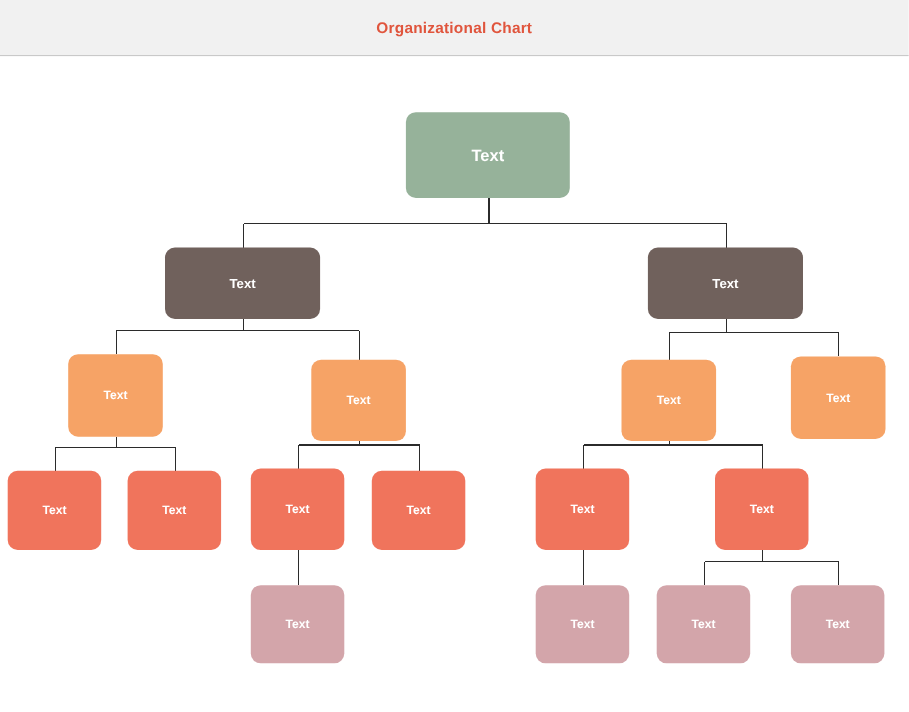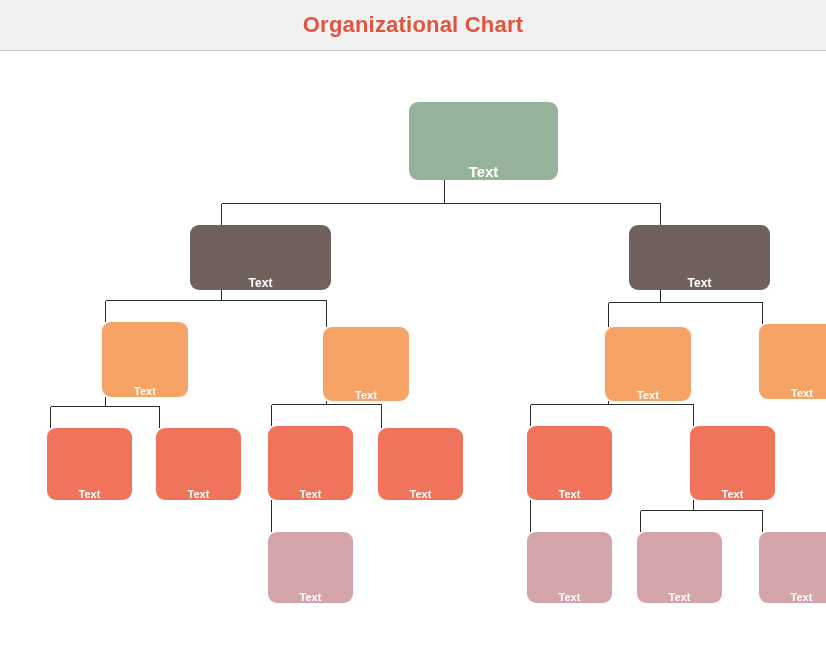--- a/index.html
+++ b/index.html
@@ -24,21 +24,21 @@
     height: 51px;
     background: #f1f1f1;
     border-bottom: 1px solid #c9c9c9;
     box-sizing: border-box;
     display: flex;
     align-items: center;
     justify-content: center;
   }
   #page-title {
     color: #e0553d;
-    font-size: 22px;
+    font-size: 14px;
     font-weight: bold;
     letter-spacing: 0.2px;
     line-height: 1;
     white-space: nowrap;
   }
 
   
   #chart-canvas {
     position: absolute;
     left: 0;
@@ -62,28 +62,27 @@
     width: 826px;
     height: 595px;
   }
 
   
   .org-node {
     position: absolute;
     box-sizing: border-box;
     border-radius: 9px;
     display: flex;
-    align-items: flex-end;
+    align-items: center;
     justify-content: center;
     color: #ffffff;
     font-weight: bold;
     text-align: center;
     cursor: default;
     user-select: none;
-    margin-left: 40px;
   }
   .org-node .node-label {
     pointer-events: none;
   }
   .lvl-root  { font-size: 15px; }
   .lvl-2     { font-size: 12px; }
   .lvl-3     { font-size: 11px; }
   .lvl-4     { font-size: 11px; }
   .lvl-5     { font-size: 11px; }
 </style>

